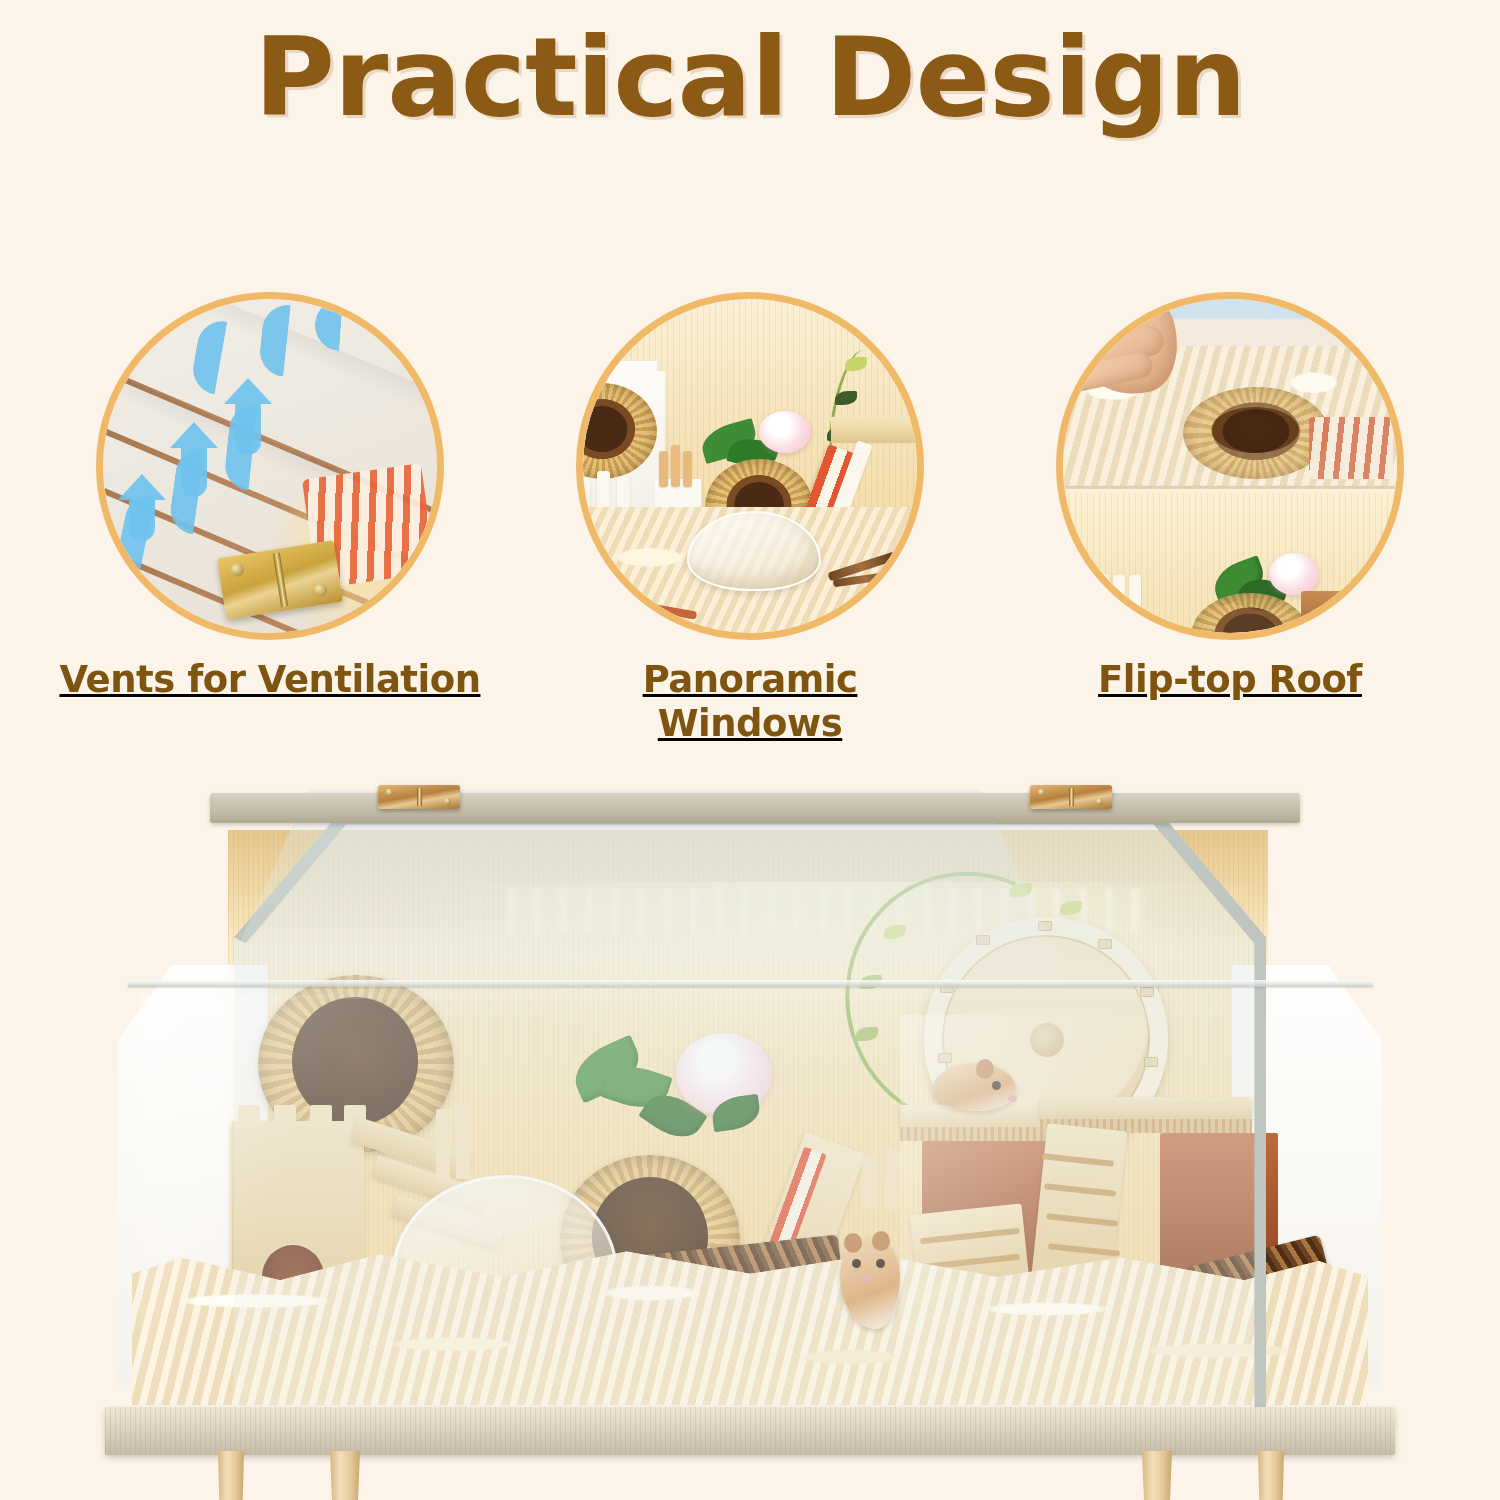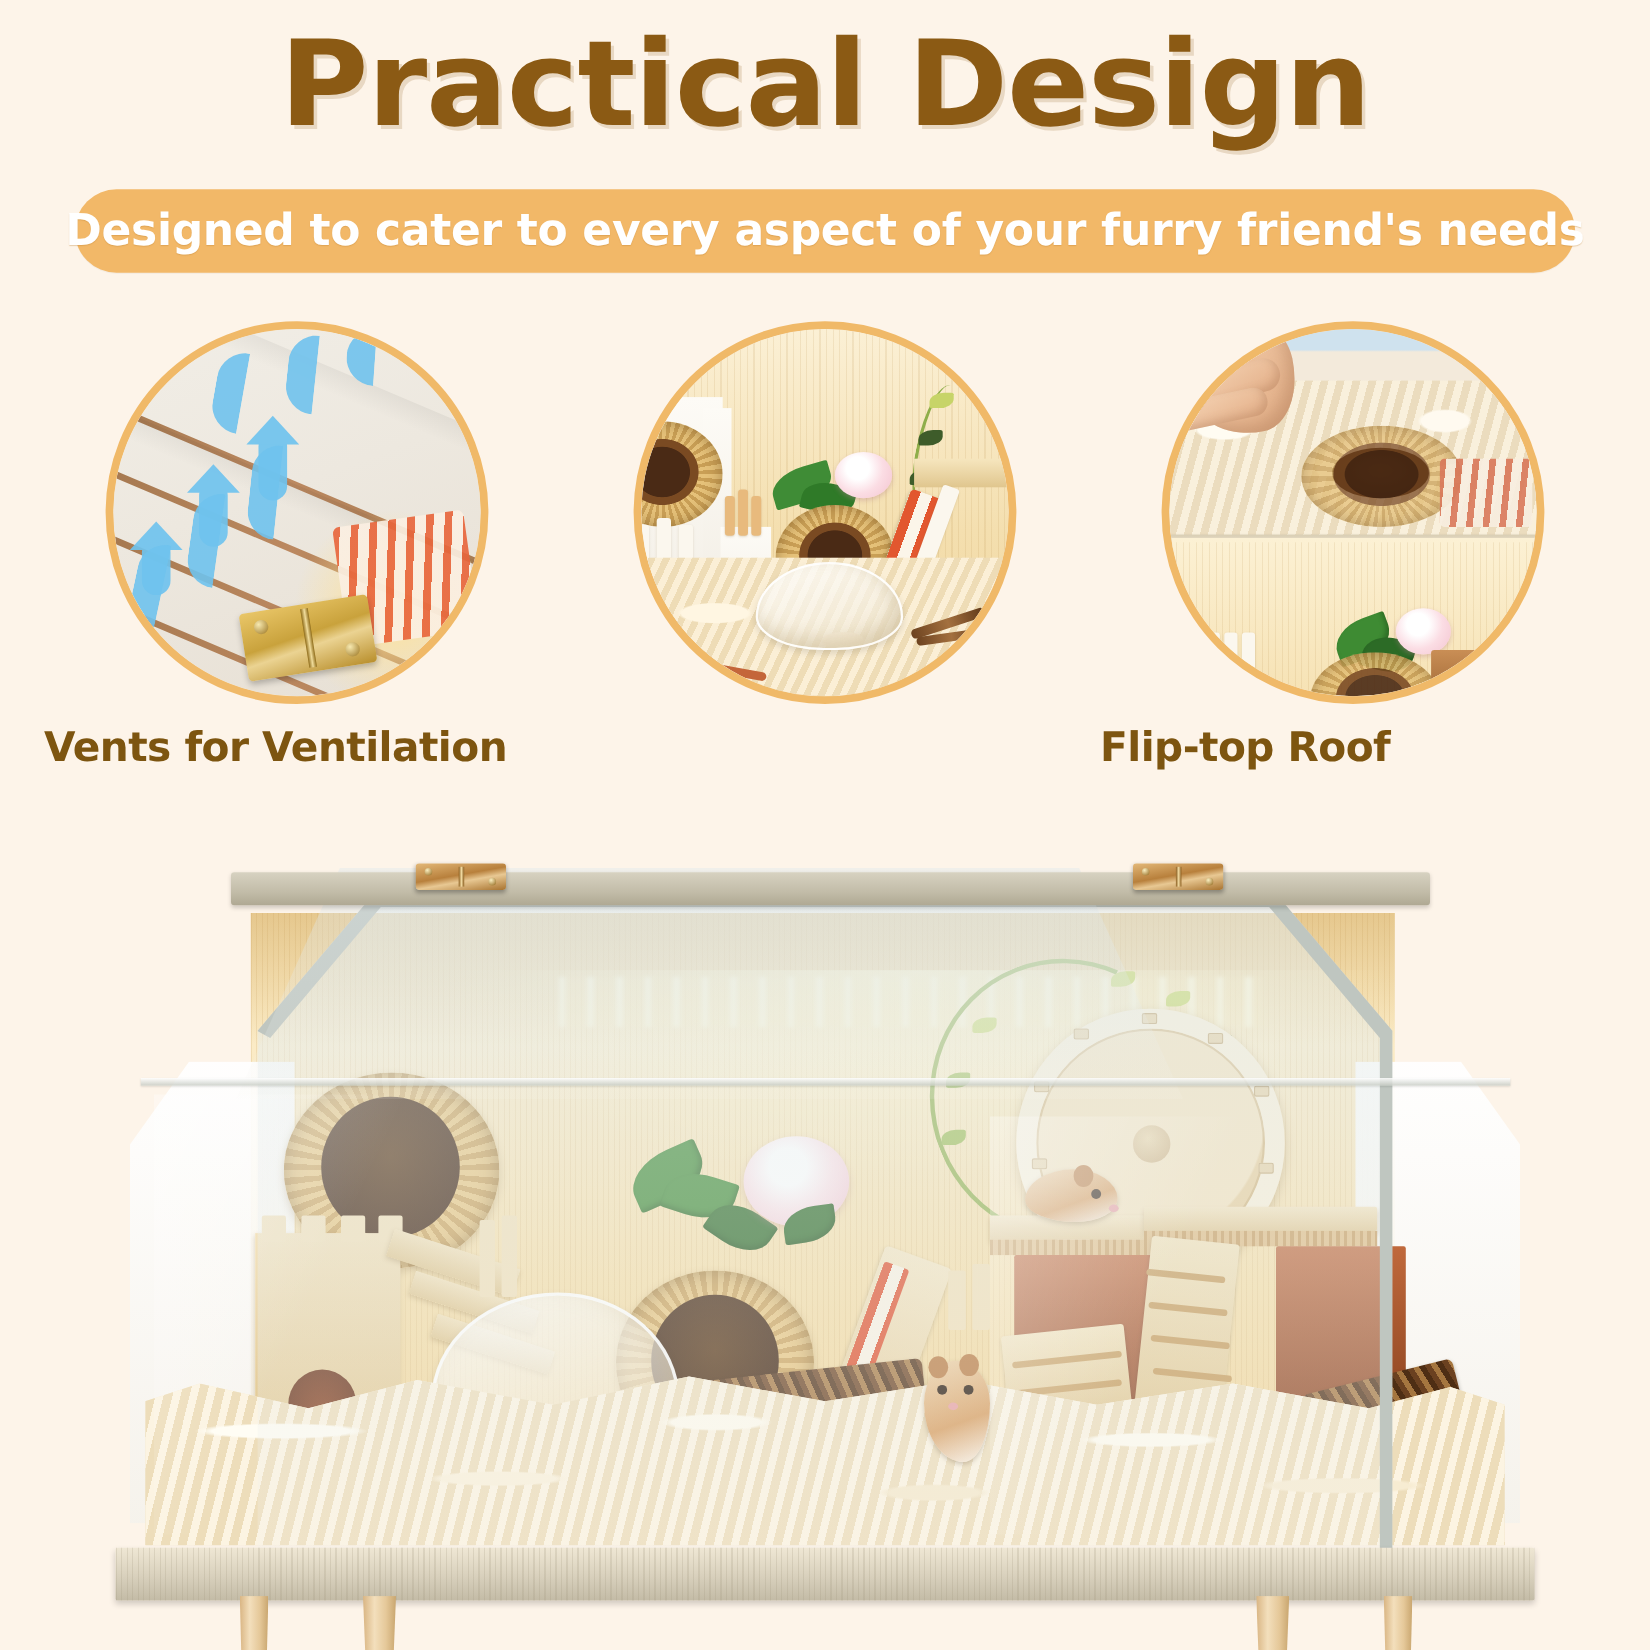--- a/index.html
+++ b/index.html
@@ -30,21 +30,21 @@
   }
   .pill-text{
     font-family:"DejaVu Sans", sans-serif;
     font-size:40px;font-weight:600;color:#FFFFFF;
     letter-spacing:-.3px;white-space:nowrap;
     text-shadow:0 1px 1px rgba(190,130,50,.35);
   }
 
   
   .features{position:absolute;left:0;top:292px;width:1500px;height:480px;}
-  .feature{position:absolute;top:0;width:460px;text-align:left;}
+  .feature{position:absolute;top:0;width:460px;text-align:center;text-decoration:underline;}
   .f0{left:40px;} .f1{left:520px;} .f2{left:1000px;}
 
   .circle{
     width:348px;height:348px;margin:0 auto;border-radius:50%;
     border:7px solid #F0B968;overflow:hidden;position:relative;
     background:#F6E7CE;box-sizing:border-box;
   }
   .circle-inner{position:absolute;inset:0;overflow:hidden;border-radius:50%;}
 
   
@@ -279,23 +279,20 @@
   .glassglare{position:absolute;pointer-events:none;
     background:linear-gradient(115deg,rgba(255,255,255,.32) 0%,rgba(255,255,255,0) 38%);}
 </style>
 </head>
 <body>
 
 <div class="page">
 
   <div class="title">Practical Design</div>
 
-  <div class="pill">
-    <span class="pill-text">Designed to cater to every aspect of your furry friend's needs</span>
-  </div>
 
   <div class="features">
 
     <div class="feature f0">
       <div class="circle">
         <div class="circle-inner">
           <div class="vent-bg"></div>
 
           <div class="slat" style="top:26px;transform:rotate(23deg);"></div>
           <div class="slat" style="top:86px;transform:rotate(23deg);"></div>
@@ -364,20 +361,24 @@
           <div class="picket" style="left:252px;top:140px;width:16px;height:130px;transform:rotate(20deg);"></div>
 
           <div class="bedding" style="left:0;right:0;bottom:0;height:126px;"></div>
 
           <div class="dome" style="left:104px;bottom:42px;width:130px;height:76px;"></div>
 
           <div class="stick" style="left:244px;bottom:62px;width:70px;height:9px;transform:rotate(-18deg);"></div>
           <div class="stick" style="left:250px;bottom:50px;width:64px;height:8px;transform:rotate(-8deg);"></div>
           <div class="stick" style="left:60px;bottom:18px;width:54px;height:8px;transform:rotate(10deg);background:#C4663A;"></div>
         </div>
+      </div>
+      <div class="caption">
+        <div>Panoramic</div>
+        <div>Windows</div>
       </div>
     </div>
 
     <div class="feature f2">
       <div class="circle">
         <div class="circle-inner">
           <div class="ft-top"></div>
           <div class="shavings" style="left:0;right:0;top:14%;height:44%;"></div>
 
           <div class="wickerhole" style="left:148px;top:108px;width:88px;height:46px;"></div>

